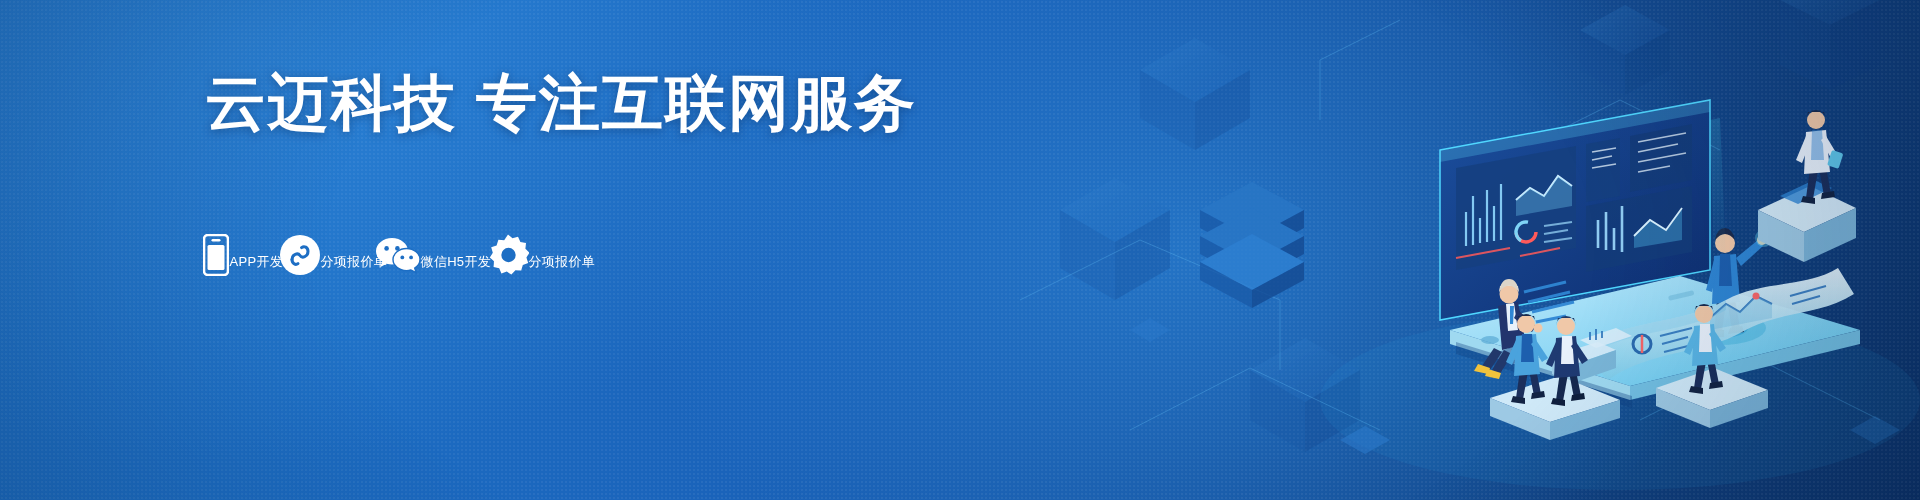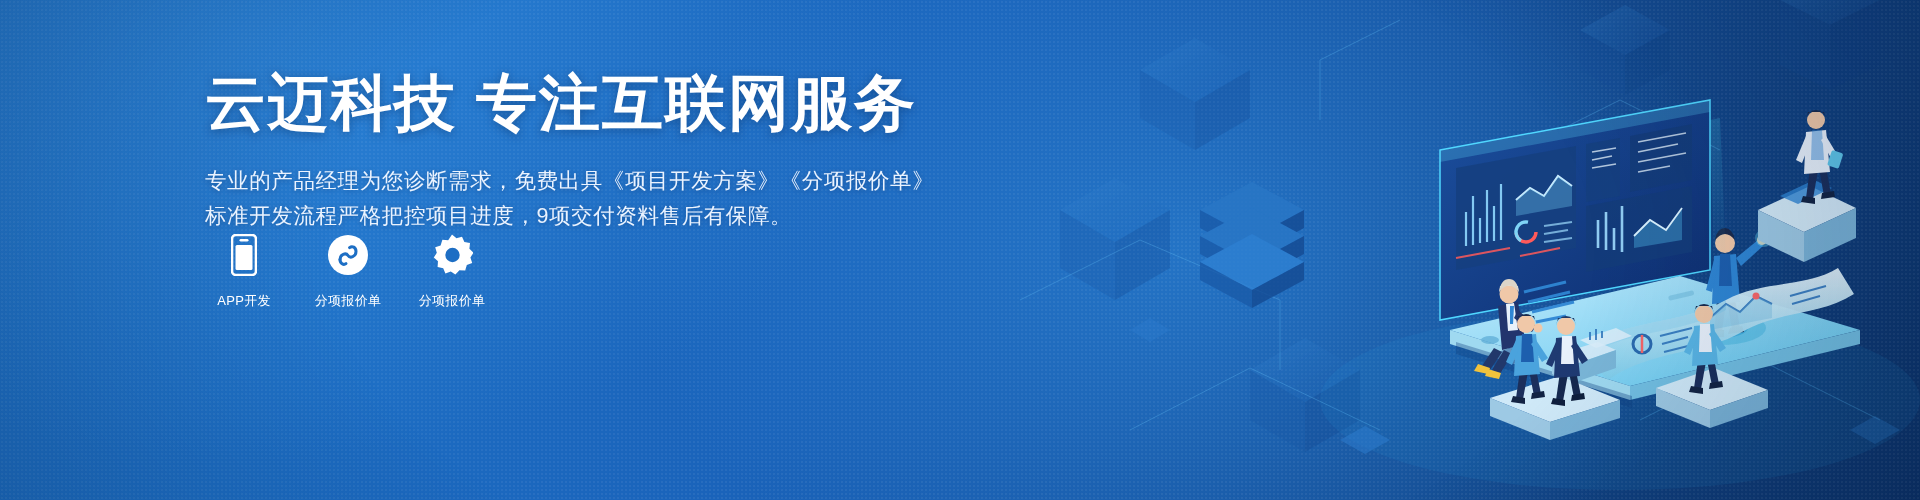--- a/index.html
+++ b/index.html
@@ -44,21 +44,21 @@
     letter-spacing:.6px; white-space:nowrap;
     text-shadow:0 1px 5px rgba(3,30,70,.3);
   }
 
   
   .services{
     position:absolute; left:205px; top:232px;
     display:flex; align-items:flex-end; gap:26px;
   }
   .svc{
-    width:78px; display:flex; flex-direction:column;
+    width:78px; display:flex; flex-direction:row;
     align-items:center; justify-content:flex-end;
   }
   .svc-ico{
     height:46px; display:flex; align-items:center; justify-content:center;
     margin-bottom:14px;
   }
   .svc-ico svg{ display:block; }
   .svc-label{
     font-size:13px; color:#ffffff; white-space:nowrap;
     letter-spacing:.3px;
@@ -388,24 +388,20 @@
         <polygon points="110,330 130,318 150,330 130,342" fill="#2e7fd0" opacity=".7"></polygon>
         <polygon points="830,430 855,416 880,430 855,444" fill="#2e7fd0" opacity=".6"></polygon>
       </g>
     </svg>
   </div>
 
   <div class="vignette"></div>
 
   <div class="copy">
     <h1 class="headline">云迈科技 专注互联网服务</h1>
-    <div class="sub">
-      <div class="sub-line">专业的产品经理为您诊断需求，免费出具《项目开发方案》《分项报价单》</div>
-      <div class="sub-line">标准开发流程严格把控项目进度，9项交付资料售后有保障。</div>
-    </div>
   </div>
 
   <div class="services">
 
     <div class="svc">
       <div class="svc-ico">
         <svg width="26" height="42" viewBox="0 0 26 42">
           <rect x="1" y="1" width="24" height="40" rx="4" fill="none" stroke="#ffffff" stroke-width="2.6"></rect>
           <rect x="8.5" y="5" width="9" height="2.6" rx="1.3" fill="#ffffff"></rect>
           <rect x="4.5" y="11" width="17" height="25" rx="1.5" fill="#ffffff"></rect>
@@ -418,20 +414,33 @@
       <div class="svc-ico">
         <svg width="42" height="42" viewBox="0 0 42 42">
           <circle cx="21" cy="21" r="20" fill="#ffffff"></circle>
           <path d="M13 25.5 C13 20 19 18.5 21 21.5 C23 24.5 29 23 29 17.5 C29 13.2 25.2 11.5 22.6 13.6" fill="none" stroke="#1d6ec4" stroke-width="3" stroke-linecap="round"></path>
           <path d="M13 25.5 C13 29.6 16.6 31.5 19 29.6" fill="none" stroke="#1d6ec4" stroke-width="3" stroke-linecap="round"></path>
         </svg>
       </div>
       <div class="svc-label">分项报价单</div>
     </div>
 
+    <div class="svc">
+      <div class="svc-ico">
+        <svg width="46" height="40" viewBox="0 0 46 40">
+          <path d="M17 3 C8.2 3 1 9 1 16.2 C1 20.3 3.4 24 7.2 26.4 L5.4 32 L11.6 28.8 C13.3 29.3 15.1 29.5 17 29.5 C25.8 29.5 33 23.5 33 16.2 C33 9 25.8 3 17 3 Z" fill="#ffffff"></path>
+          <circle cx="11.6" cy="13.4" r="2.3" fill="#1d6ec4"></circle>
+          <circle cx="22.4" cy="13.4" r="2.3" fill="#1d6ec4"></circle>
+          <path d="M31.5 13.5 C38.9 13.5 45 18.4 45 24.4 C45 27.9 43 31 39.7 33 L41.1 37.6 L35.9 35 C34.5 35.4 33 35.6 31.5 35.6 C24.1 35.6 18 30.6 18 24.6 C18 18.6 24.1 13.5 31.5 13.5 Z" fill="#ffffff" stroke="#1d6ec4" stroke-width="1.4"></path>
+          <circle cx="27.3" cy="22.4" r="1.9" fill="#1d6ec4"></circle>
+          <circle cx="36.1" cy="22.4" r="1.9" fill="#1d6ec4"></circle>
+        </svg>
+      </div>
+      <div class="svc-label">微信H5开发</div>
+    </div>
 
 
     <div class="svc">
       <div class="svc-ico">
         <svg width="42" height="42" viewBox="0 0 42 42">
           <path d="M21 0.5 L25.5 4.2 L31 2.8 L33.4 8 L39 9 L38.4 14.8 L42.5 18.6 L39.4 23.5 L41.2 29 L35.8 31 L34.2 36.6 L28.4 36.2 L24.4 40.6 L19.8 37.6 L14.4 39.6 L12.2 34.3 L6.6 33.1 L7 27.3 L2.8 23.6 L5.8 18.8 L4.2 13.2 L9.6 11.4 L11.4 5.8 L17.2 6.2 Z" fill="#ffffff"></path>
           <circle cx="21.5" cy="21" r="7.2" fill="#1d6ec4"></circle>
         </svg>
       </div>
       <div class="svc-label">分项报价单</div>

